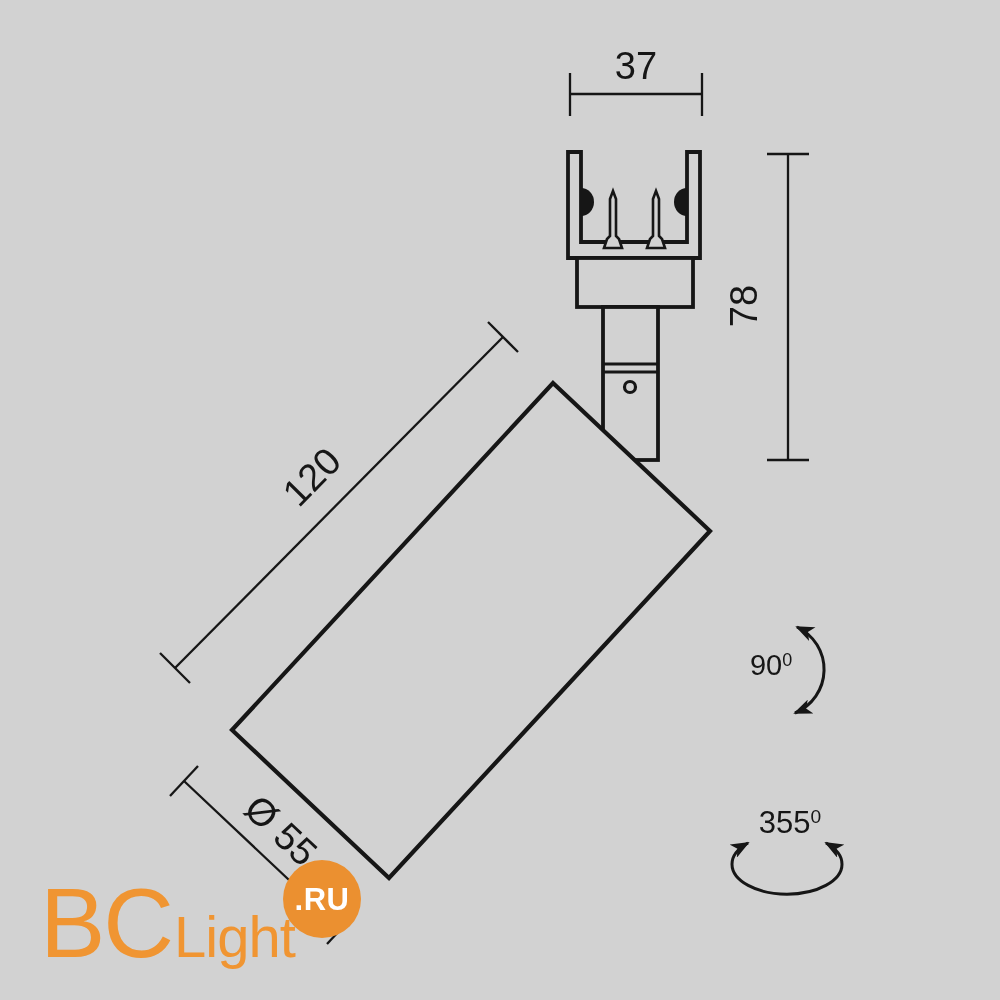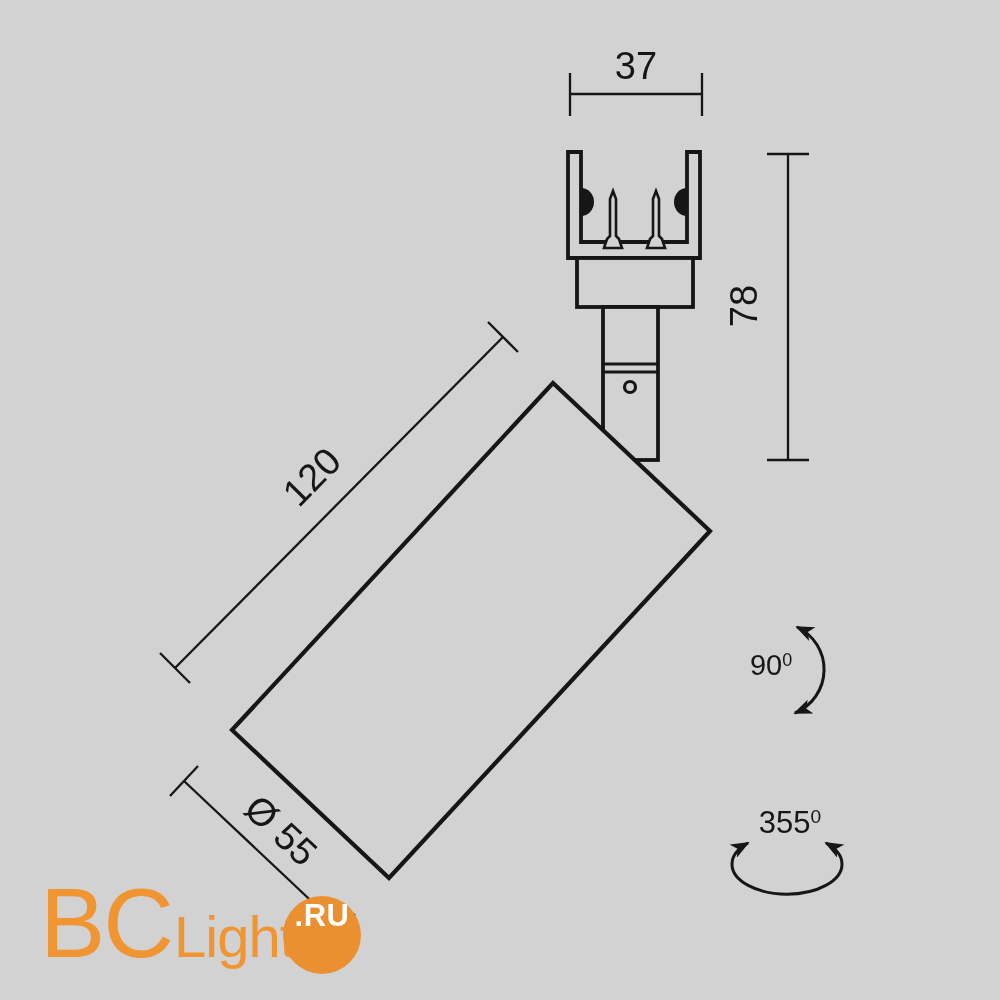--- a/index.html
+++ b/index.html
@@ -45,24 +45,24 @@
     position: absolute; left: 40px; top: 874px;
     font-size: 98px; line-height: 1; font-weight: 400;
     color: var(--logo-orange); letter-spacing: -2px;
   }
   .logo-light {
     position: absolute; left: 174px; top: 908px;
     font-size: 58px; line-height: 1; font-weight: 400;
     color: var(--logo-orange); letter-spacing: -1px;
   }
   .logo-circle {
-    position: absolute; left: 283px; top: 896px;
+    position: absolute; left: 283px; top: 860px;
     width: 78px; height: 78px; border-radius: 50%;
     background: var(--logo-circle);
-    display: flex; align-items: flex-start; justify-content: center;
+    display: flex; align-items: center; justify-content: center;
   }
   .logo-ru {
     color: var(--logo-suffix-text);
     font-size: 31px; font-weight: bold; letter-spacing: 0.5px;
     padding-top: 2px;
   }
 </style>
 </head>
 <body>
 

